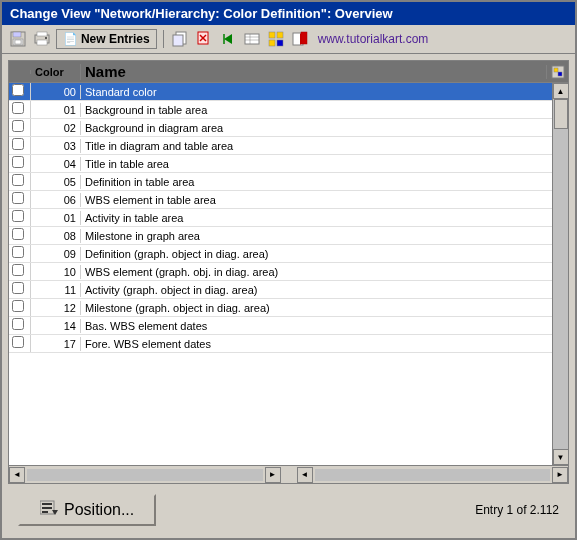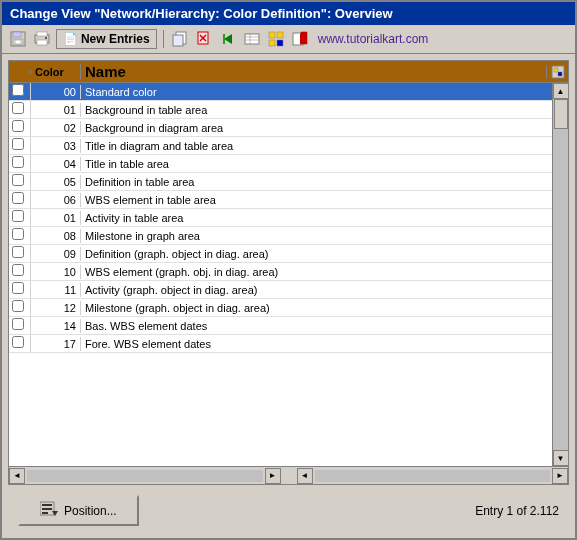--- a/index.html
+++ b/index.html
@@ -86,21 +86,21 @@
       flex: 1;
       border: 1px solid #808080;
       background: white;
       overflow: hidden;
       display: flex;
       flex-direction: column;
     }
 
     .table-header {
       display: flex;
-      background: #a16207;
+      background: #737373;
       border-bottom: 1px solid #808080;
       align-items: center;
     }
 
     .col-check {
       width: 22px;
       min-width: 22px;
       border-right: 1px solid #808080;
       padding: 2px 3px;
       font-weight: bold;
@@ -254,21 +254,21 @@
       justify-content: space-between;
       padding: 6px 10px;
       margin-top: 4px;
     }
 
     .position-btn {
       background: #d4d0c8;
       border: 2px outset #d4d0c8;
       padding: 4px 20px;
       cursor: pointer;
-      font-size: 12px;
+      font-size: 16px;
       display: flex;
       align-items: center;
       gap: 6px;
       min-width: 120px;
       justify-content: center;
     }
 
     .entry-info {
       font-size: 12px;
       color: #000;

